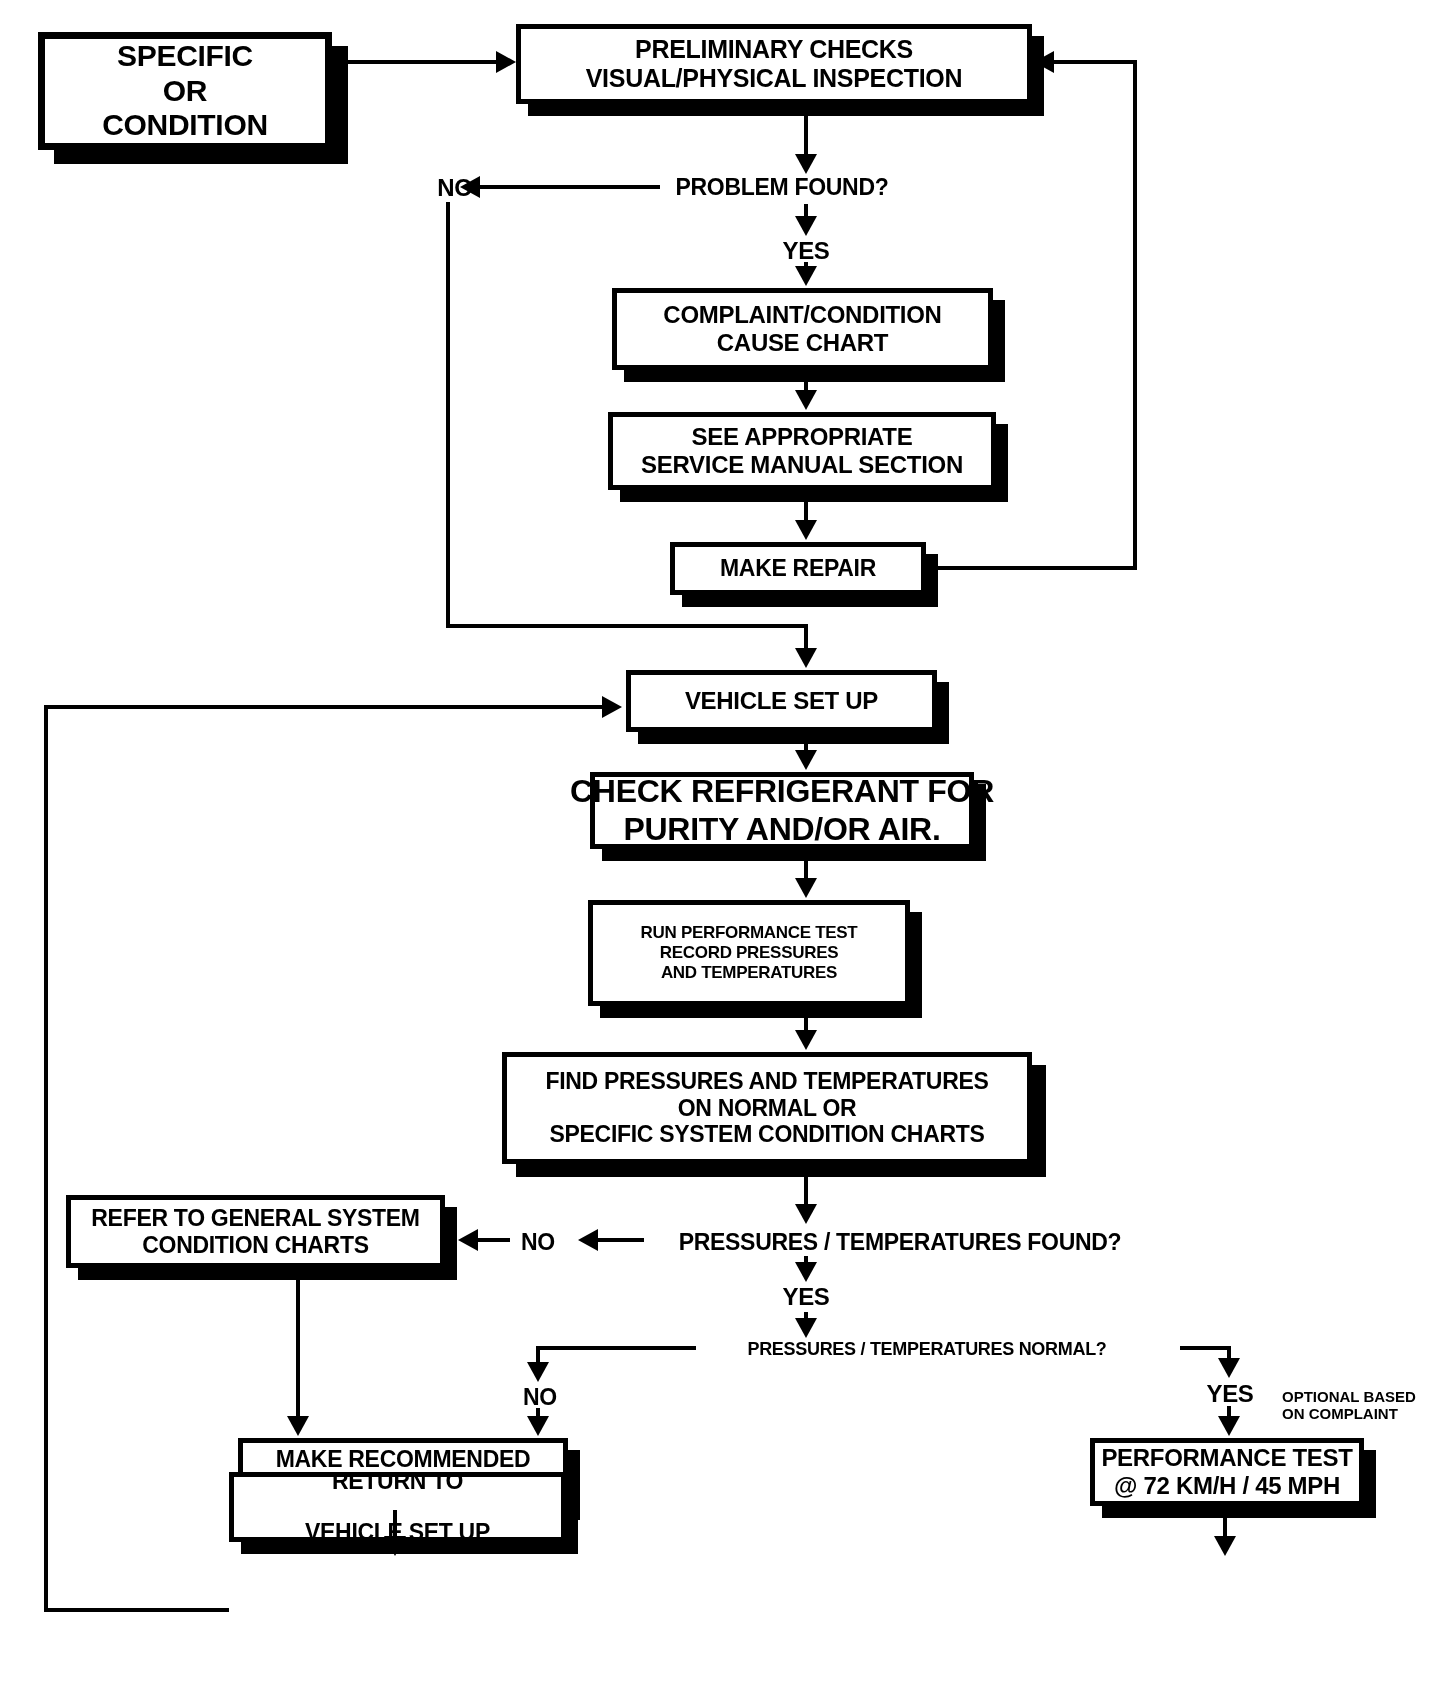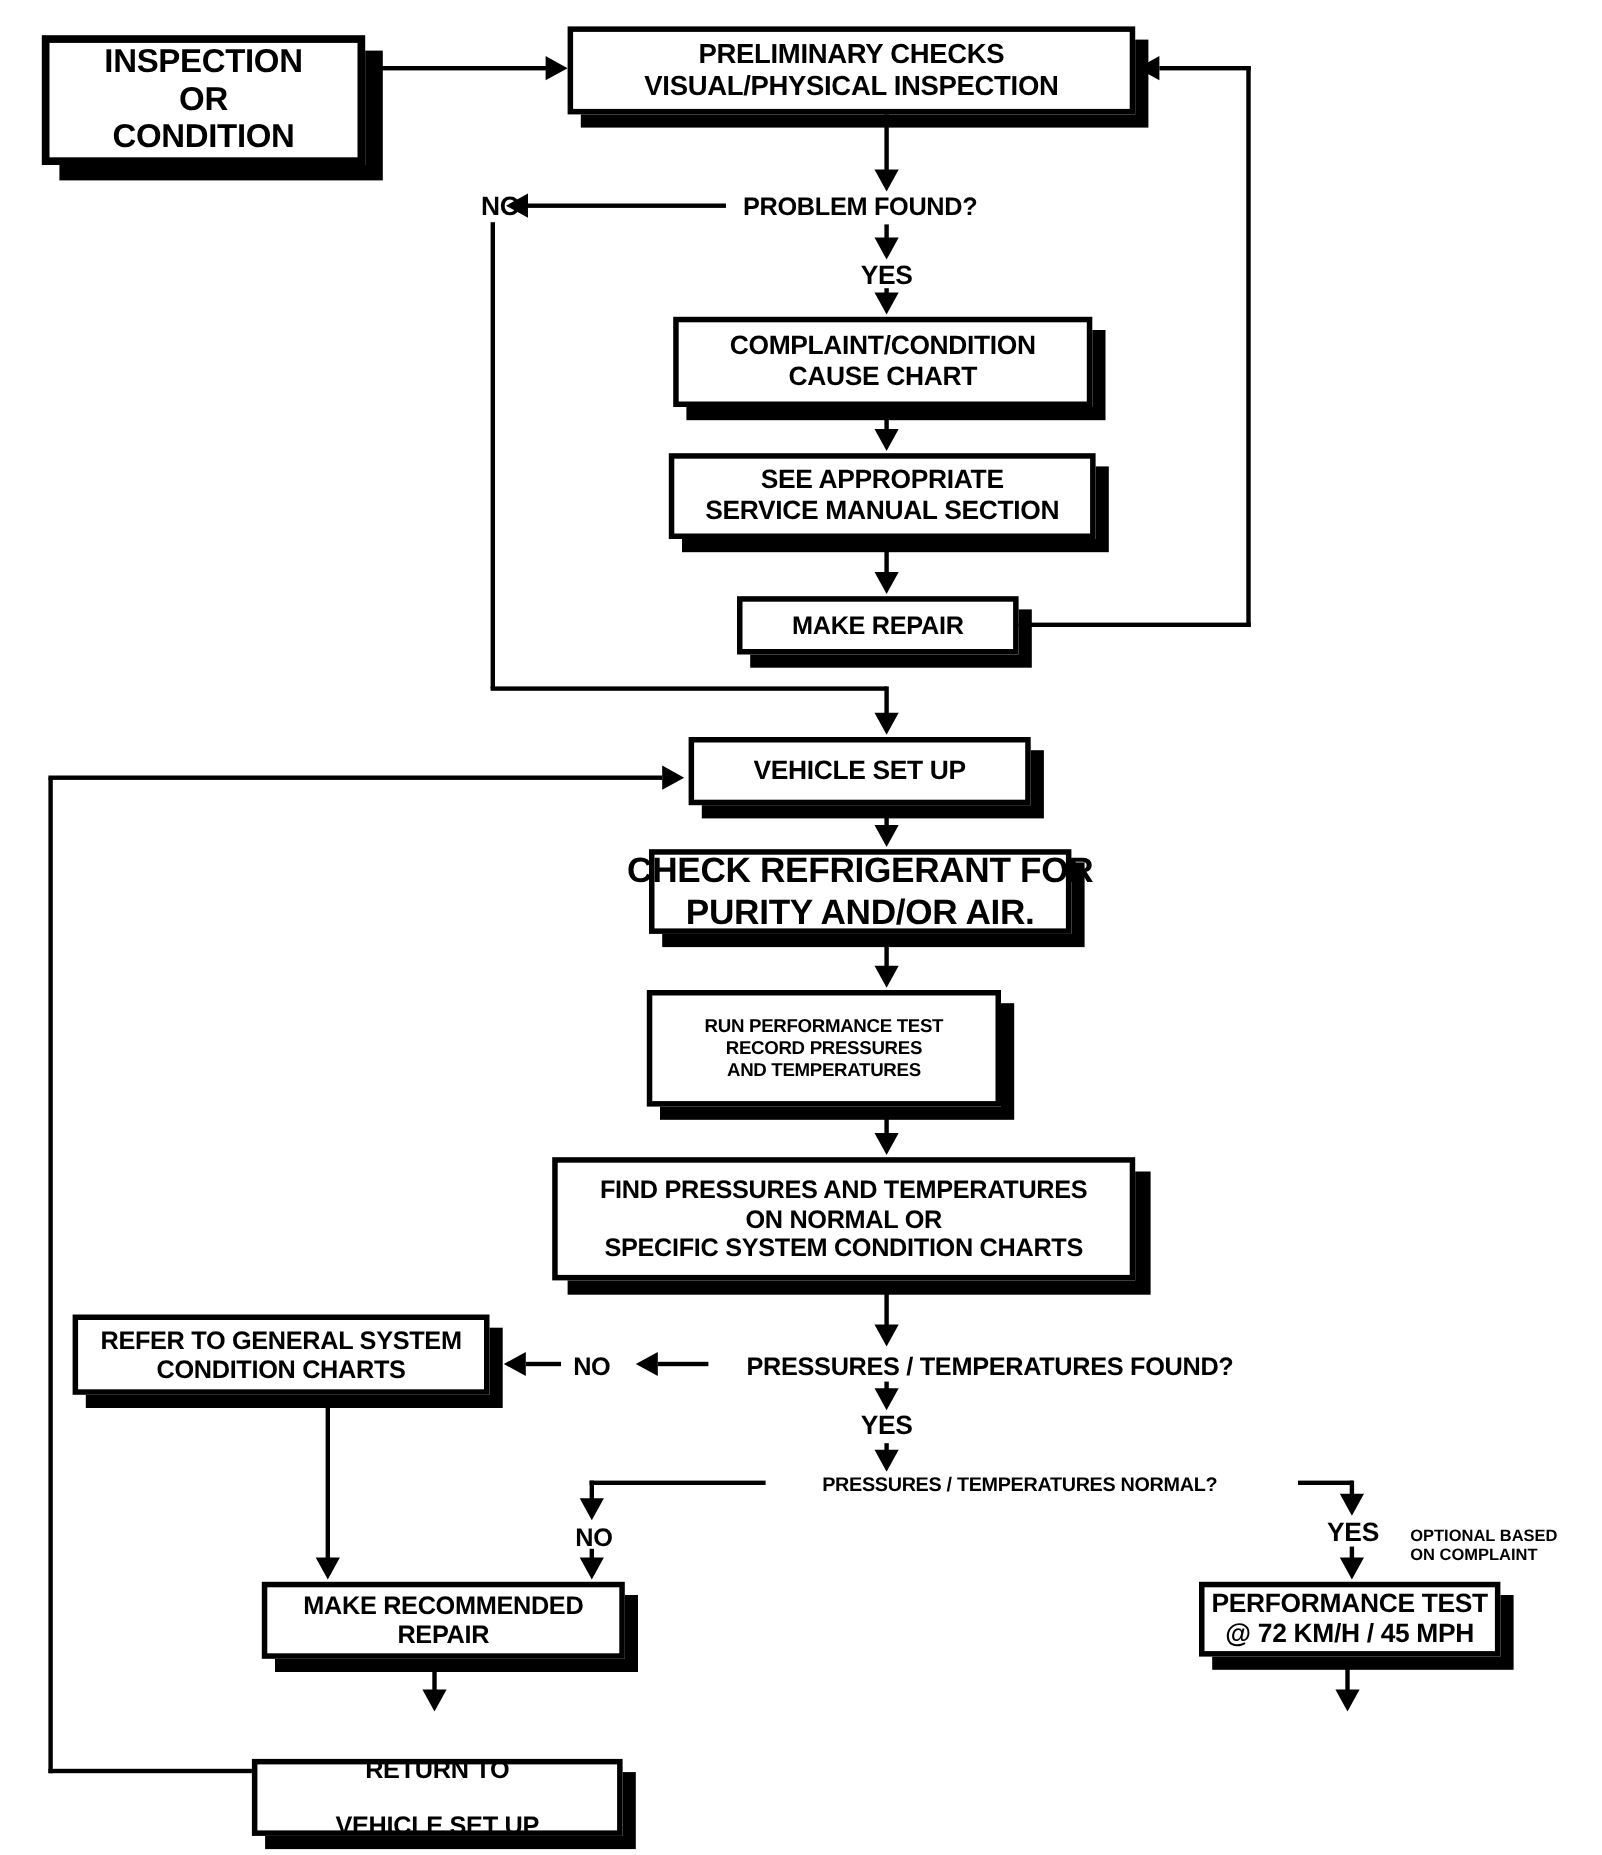--- a/index.html
+++ b/index.html
@@ -20,21 +20,21 @@
   .ah-left{border-width:11px 20px 11px 0;border-right-color:#000;}
   .ah-right{border-width:11px 0 11px 20px;border-left-color:#000;}
   .note{position:absolute;font-weight:bold;font-size:15px;line-height:17px;text-align:left;}
 </style>
 </head>
 <body>
 
 <div class="canvas">
 
   <div class="fbox" style="left:38px;top:32px;width:294px;height:118px;border-width:7px;box-shadow:16px 14px 0 #000;font-size:30px;">
-    <span class="ln">INSPECTION</span>
+    <span class="ln">SPECIFIC</span>
     <span class="ln">OR</span>
     <span class="ln">CONDITION</span>
   </div>
 
   <div class="fbox" style="left:516px;top:24px;width:516px;height:80px;font-size:25px;">
     <span class="ln">PRELIMINARY CHECKS</span>
     <span class="ln">VISUAL/PHYSICAL INSPECTION</span>
   </div>
 
   <div class="fbox" style="left:612px;top:288px;width:381px;height:82px;font-size:24px;">
@@ -75,21 +75,21 @@
   <div class="fbox" style="left:66px;top:1195px;width:379px;height:73px;font-size:23px;">
     <span class="ln">REFER TO GENERAL SYSTEM</span>
     <span class="ln">CONDITION CHARTS</span>
   </div>
 
   <div class="fbox" style="left:238px;top:1438px;width:330px;height:70px;font-size:23px;">
     <span class="ln">MAKE RECOMMENDED</span>
     <span class="ln">REPAIR</span>
   </div>
 
-  <div class="fbox" style="left:229px;top:1599px;width:337px;height:70px;font-size:23px;gap:24px;">
+  <div class="fbox" style="left:229px;top:1472px;width:337px;height:70px;font-size:23px;gap:24px;">
     <span class="ln">RETURN TO</span>
     <span class="ln">VEHICLE SET UP</span>
   </div>
 
   <div class="fbox" style="left:1090px;top:1438px;width:274px;height:68px;font-size:24px;">
     <span class="ln">PERFORMANCE TEST</span>
     <span class="ln">@ 72 KM/H / 45 MPH</span>
   </div>
 
 

